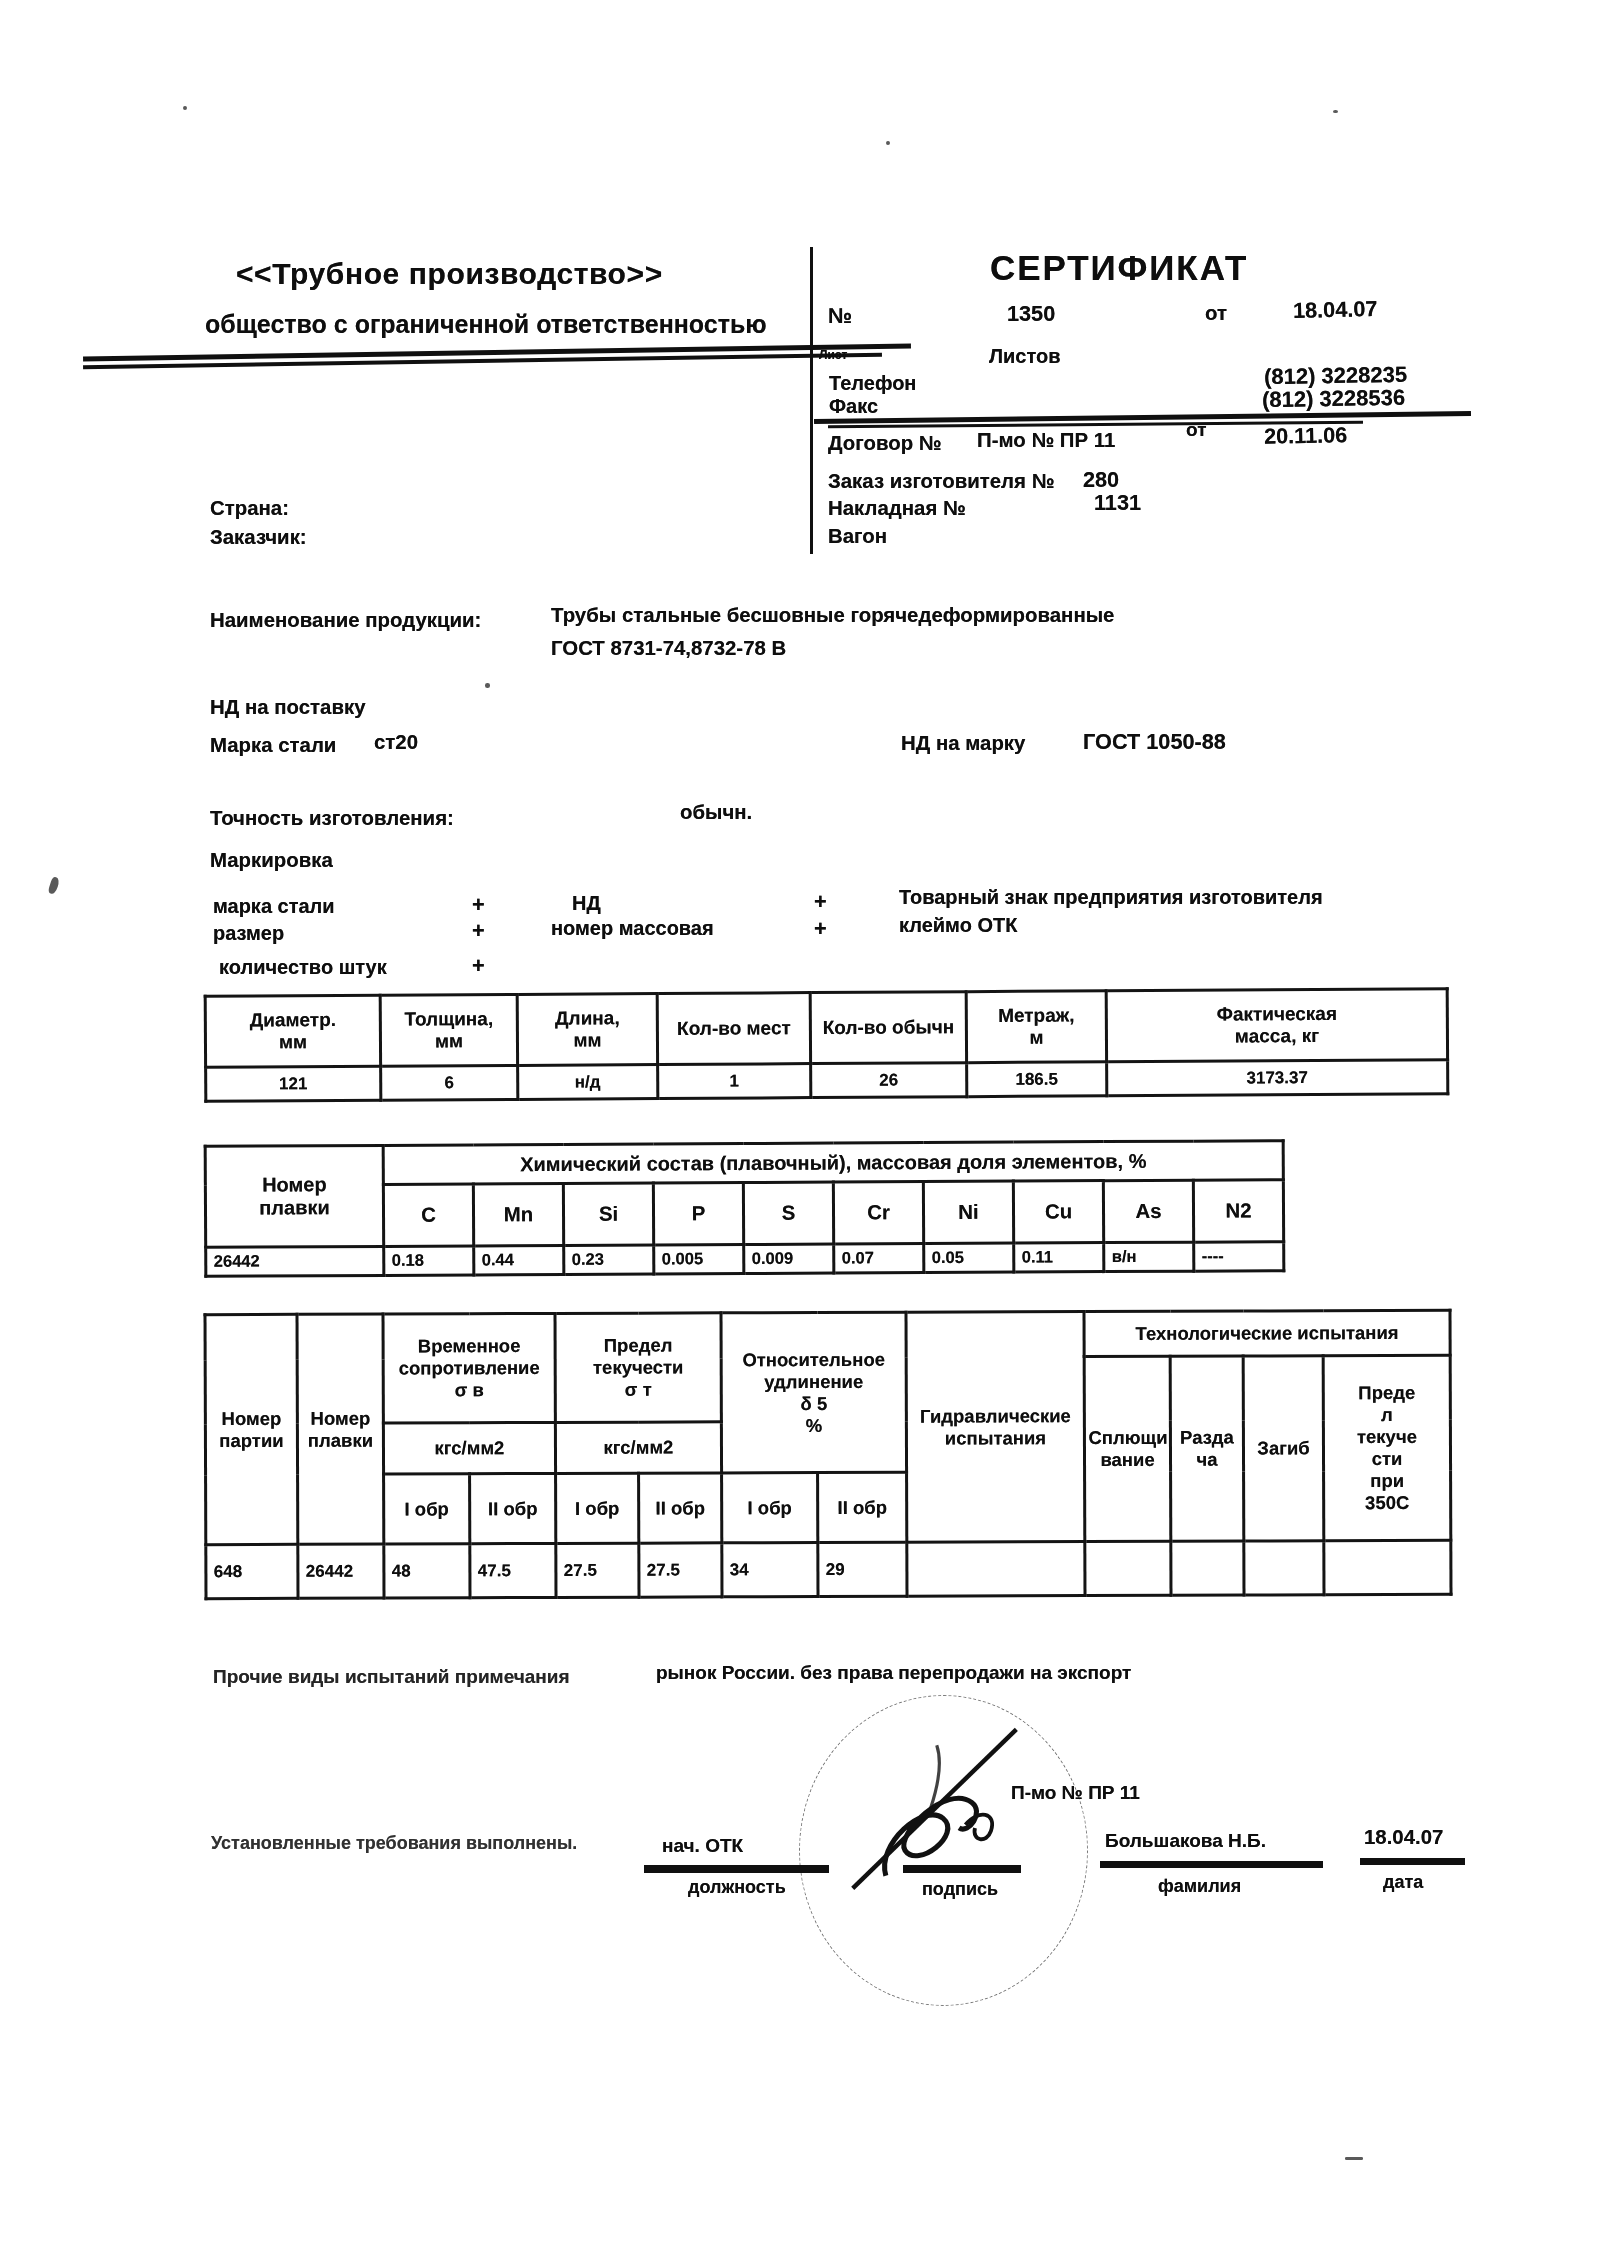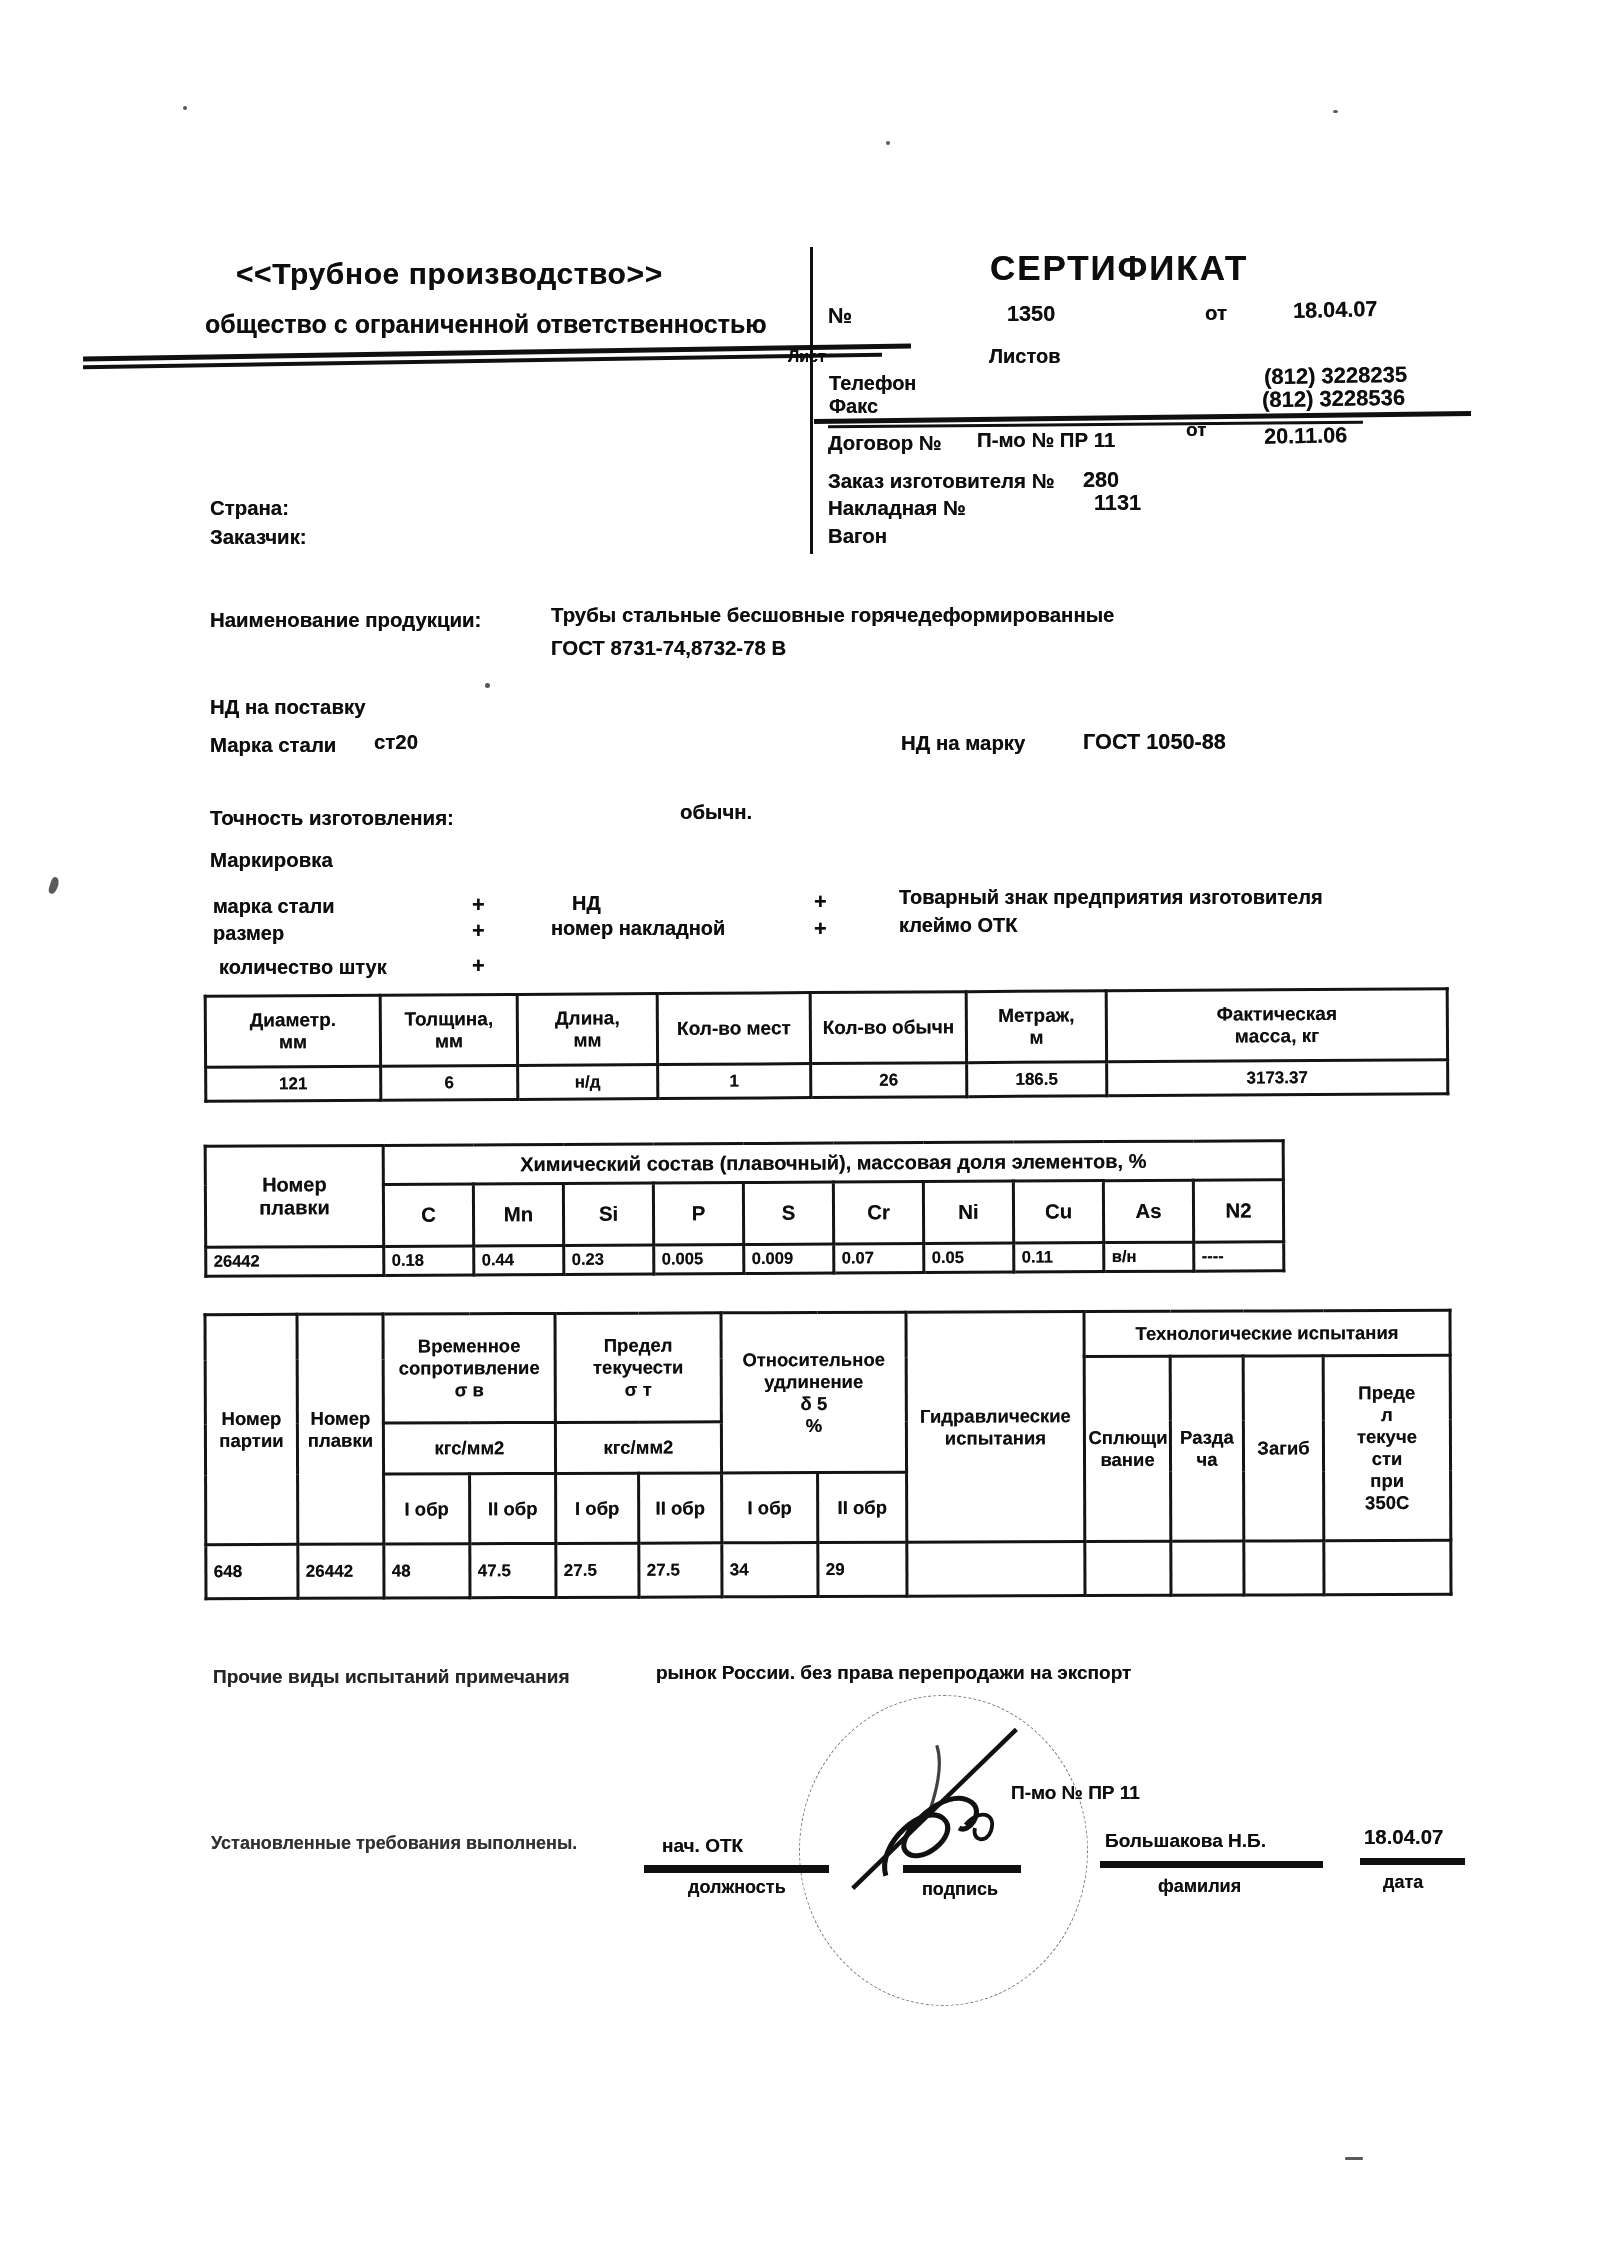--- a/index.html
+++ b/index.html
@@ -28,21 +28,21 @@
   <div class="line" style="left:83px;top:359px;width:799px;height:3.8px;transform:rotate(-0.9deg);"></div>
   <div class="line" style="left:810px;top:247px;width:3.2px;height:307px;"></div>
 
   <div class="abs t" style="left:990px;top:248px;font-size:35px;letter-spacing:1.9px;">СЕРТИФИКАТ</div>
 
   <div class="abs t" style="left:828px;top:303px;font-size:21.7px;">№</div>
   <div class="abs t" style="left:1007px;top:301px;font-size:21.7px;">1350</div>
   <div class="abs t" style="left:1205px;top:302px;font-size:20.4px;">от</div>
   <div class="abs t" style="left:1293px;top:297px;font-size:21.7px;transform:rotate(-1.4deg);">18.04.07</div>
 
-  <div class="abs t" style="left:788px;top:348px;font-size:16px;">Лист</div>
+  <div class="abs t" style="left:819px;top:348px;font-size:12px;">Лист</div>
   <div class="abs t" style="left:989px;top:345px;font-size:20px;">Листов</div>
   <div class="abs t" style="left:829px;top:372px;font-size:20px;">Телефон</div>
   <div class="abs t" style="left:1264px;top:363px;font-size:22px;transform:rotate(-1deg);">(812) 3228235</div>
   <div class="abs t" style="left:829px;top:395px;font-size:20px;">Факс</div>
   <div class="abs t" style="left:1262px;top:386px;font-size:22px;transform:rotate(-1deg);">(812) 3228536</div>
 
   <div class="line" style="left:814px;top:415px;width:657px;height:4.5px;transform:rotate(-0.7deg);"></div>
   <div class="line" style="left:828px;top:423px;width:535px;height:3.2px;transform:rotate(-0.5deg);"></div>
 
   <div class="abs t" style="left:828px;top:432px;font-size:20.4px;">Договор №</div>
@@ -76,21 +76,21 @@
   <div class="abs t" style="left:210px;top:849px;font-size:20.4px;">Маркировка</div>
 
   <div class="abs t" style="left:213px;top:895px;font-size:20px;">марка стали</div>
   <div class="abs t" style="left:472px;top:892px;font-size:21.7px;">+</div>
   <div class="abs t" style="left:551px;top:892px;font-size:20px;margin-left:21px;">НД</div>
   <div class="abs t" style="left:814px;top:889px;font-size:21.7px;">+</div>
   <div class="abs t" style="left:899px;top:886px;font-size:20px;">Товарный знак предприятия изготовителя</div>
 
   <div class="abs t" style="left:213px;top:922px;font-size:20px;">размер</div>
   <div class="abs t" style="left:472px;top:918px;font-size:21.7px;">+</div>
-  <div class="abs t" style="left:551px;top:917px;font-size:20px;">номер накладной</div>
+  <div class="abs t" style="left:551px;top:917px;font-size:20px;">номер массовая</div>
   <div class="abs t" style="left:814px;top:916px;font-size:21.7px;">+</div>
   <div class="abs t" style="left:899px;top:914px;font-size:20px;">клеймо ОТК</div>
 
   <div class="abs t" style="left:213px;top:956px;font-size:20px;margin-left:6px;">количество штук</div>
   <div class="abs t" style="left:472px;top:953px;font-size:21.7px;">+</div>
 
   <table class="doc-table" style="left:204px;top:991px;width:1242px;transform:rotate(-0.35deg);font-size:19px;">
     <colgroup>
       <col style="width:175px">
         <col style="width:137px">

